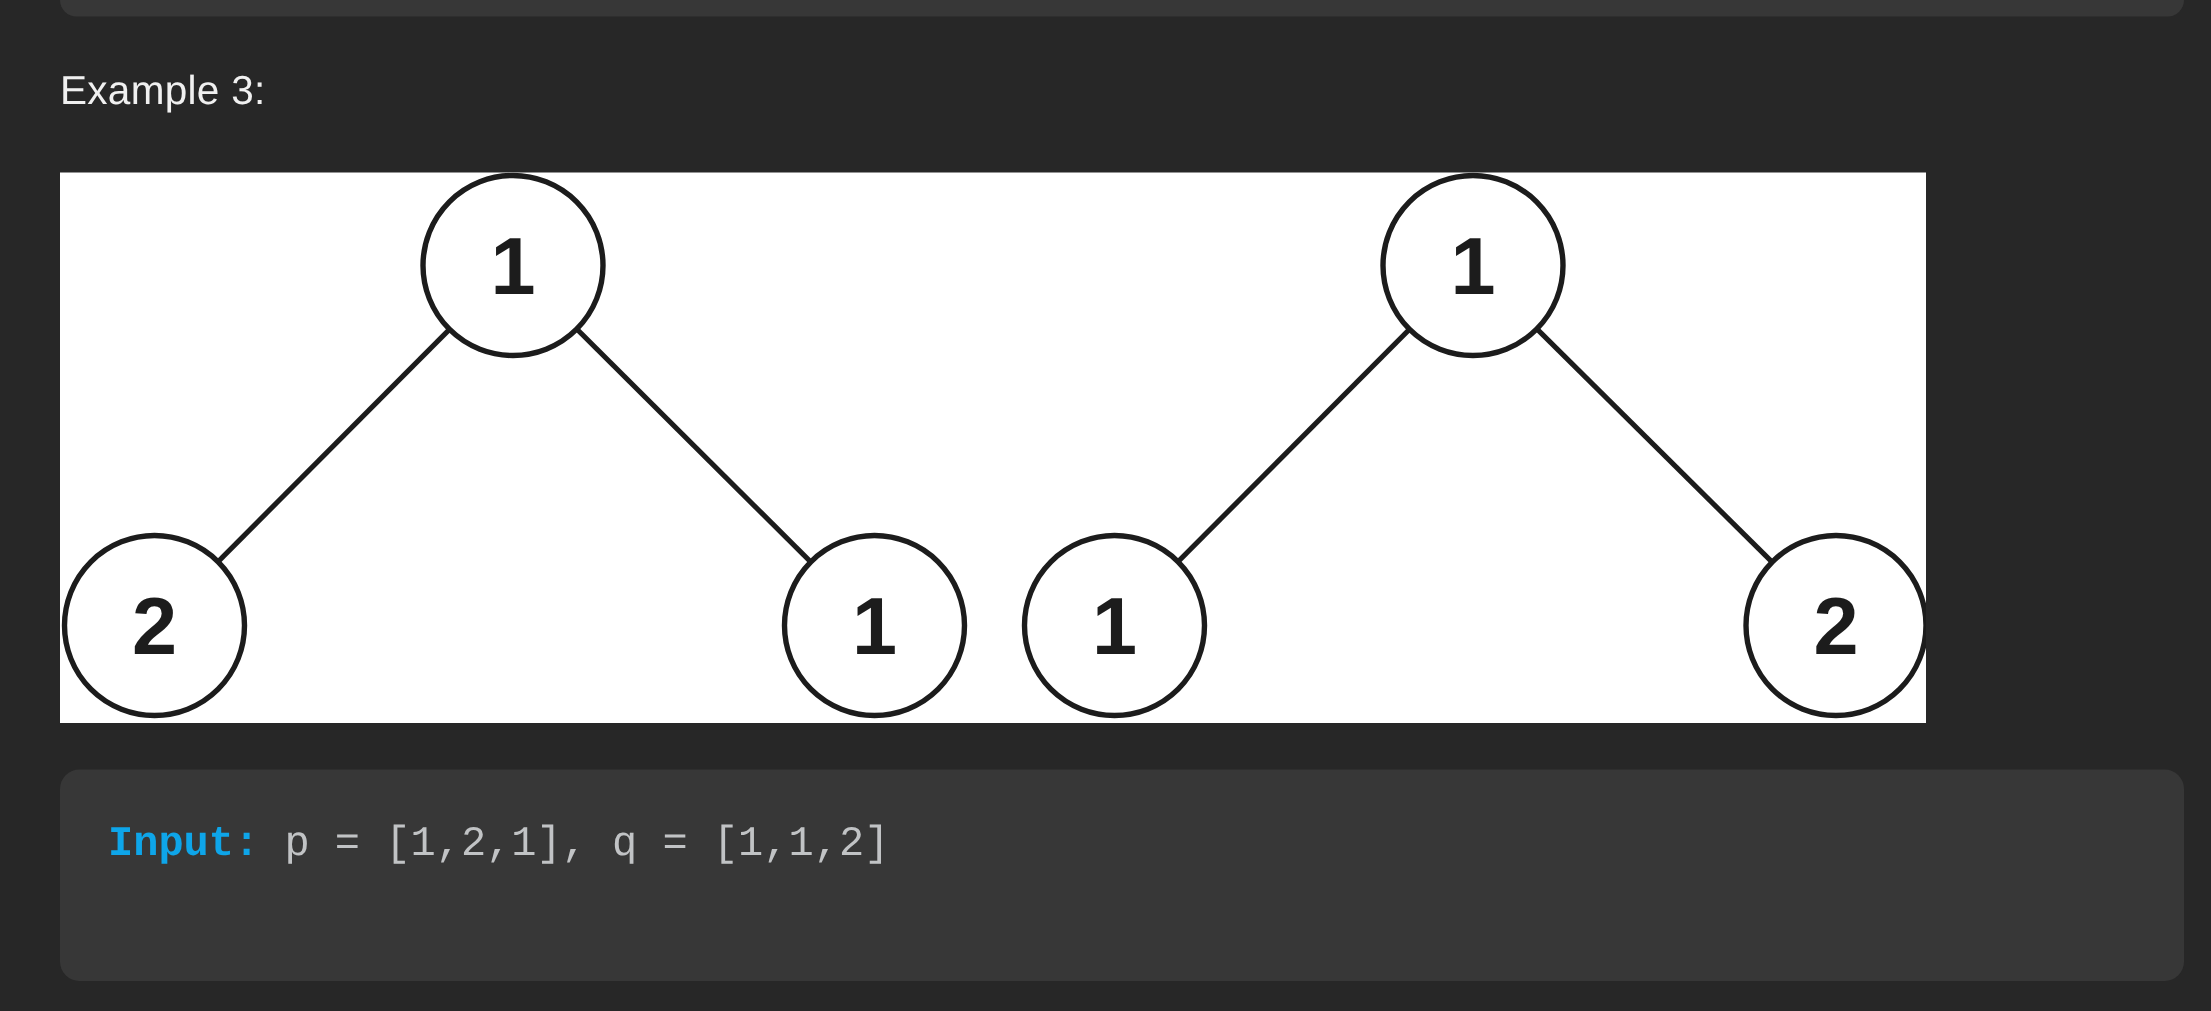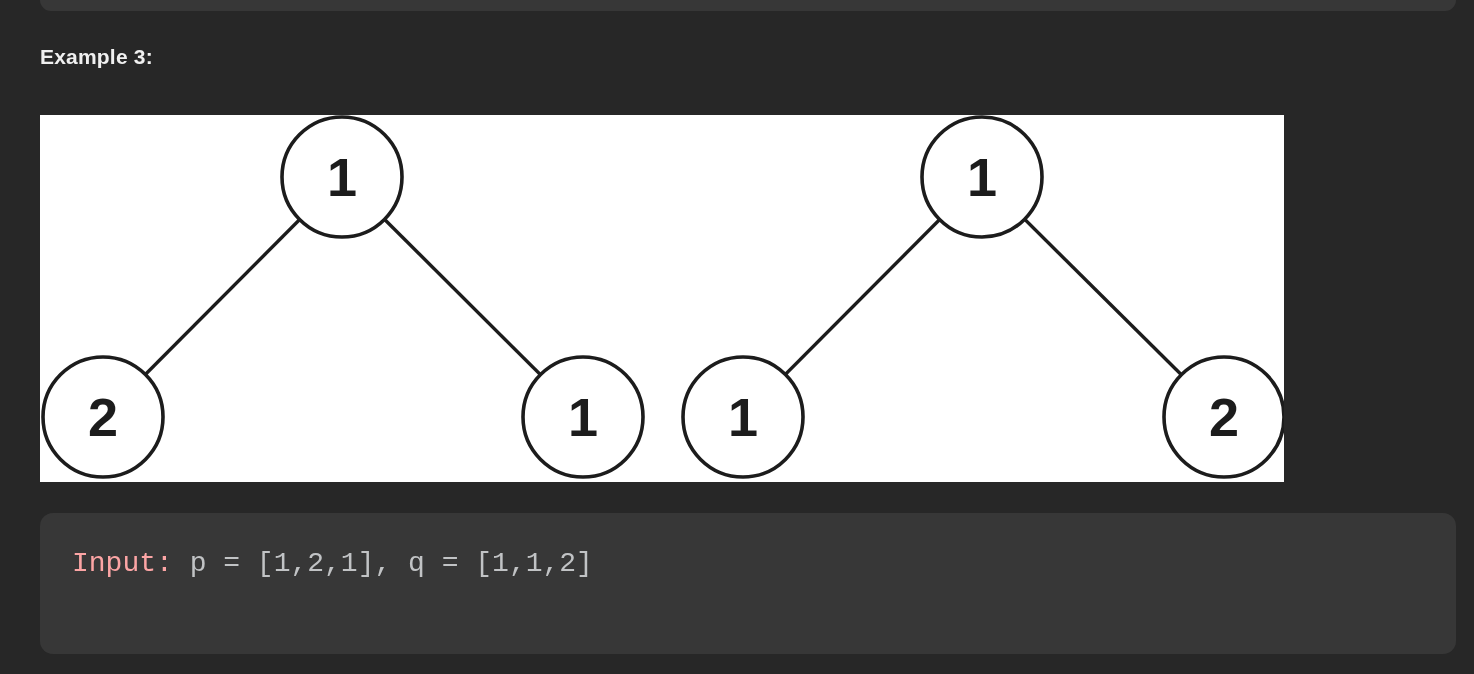--- a/index.html
+++ b/index.html
@@ -23,22 +23,22 @@
     width: 1416px;
     height: 11px;
     background: #373737;
     border-radius: 0 0 13px 13px;
   }
   .example-heading {
     position: absolute;
     left: 40px;
     top: 45px;
     margin: 0;
-    font-size: 21px;
-    font-weight: bold;
+    font-size: 27px;
+    font-weight: normal;
     color: #f0f0f0;
     letter-spacing: 0.2px;
   }
   .tree-figure {
     position: absolute;
     left: 40px;
     top: 115px;
     width: 1244px;
     height: 367px;
     background: #ffffff;
@@ -70,21 +70,21 @@
     border-radius: 13px;
     box-sizing: border-box;
     padding: 30px 32px;
   }
   .code-line {
     font-family: "Liberation Mono", "DejaVu Sans Mono", monospace;
     font-size: 28px;
     line-height: 41px;
     white-space: pre;
   }
-  .code-label { color: #fca5a5; font-weight: normal; }
+  .code-label { color: #0ea5e9; font-weight: bold; }
   .code-value { color: #c1c3c5; font-weight: normal; text-align: right; }
 </style>
 </head>
 <body>
 
 <div class="page">
 
   <div class="prev-block-edge"></div>
 
   <h3 class="example-heading">Example 3:</h3>

